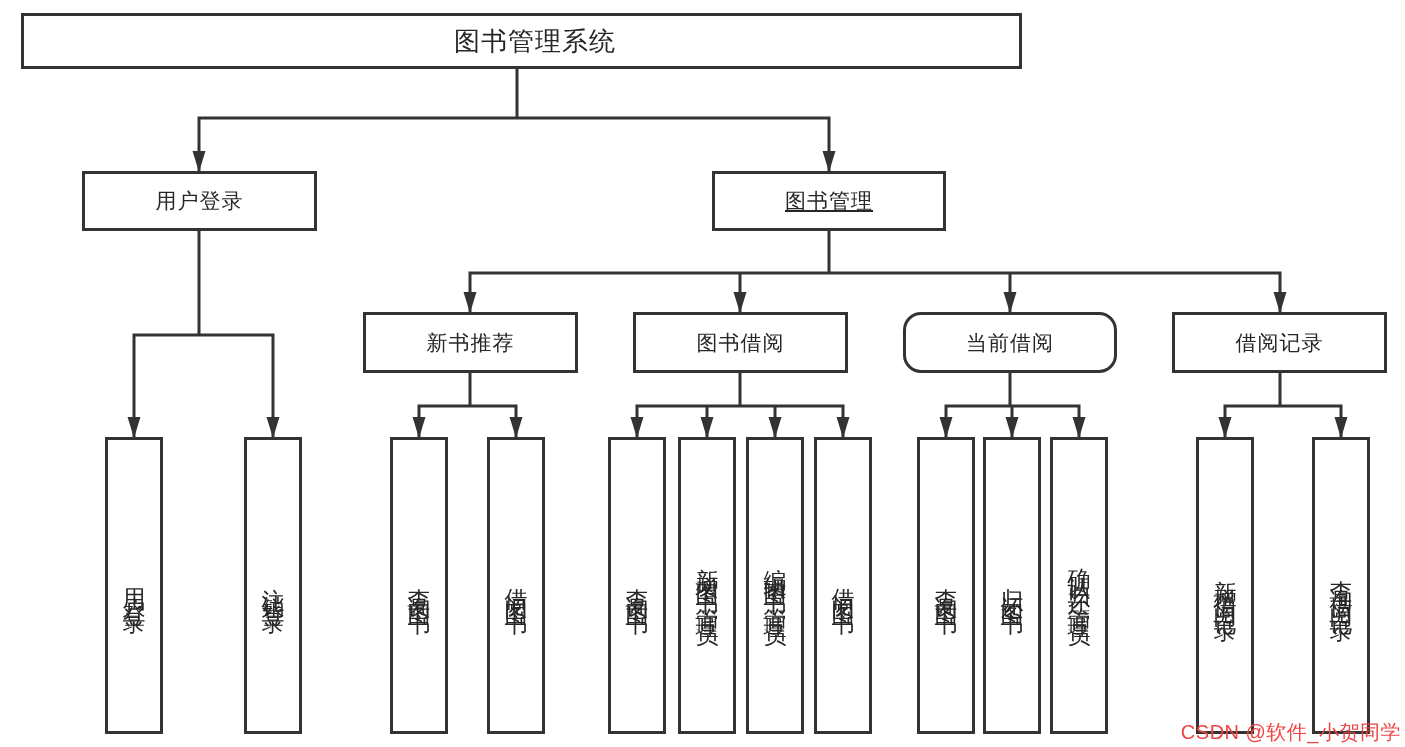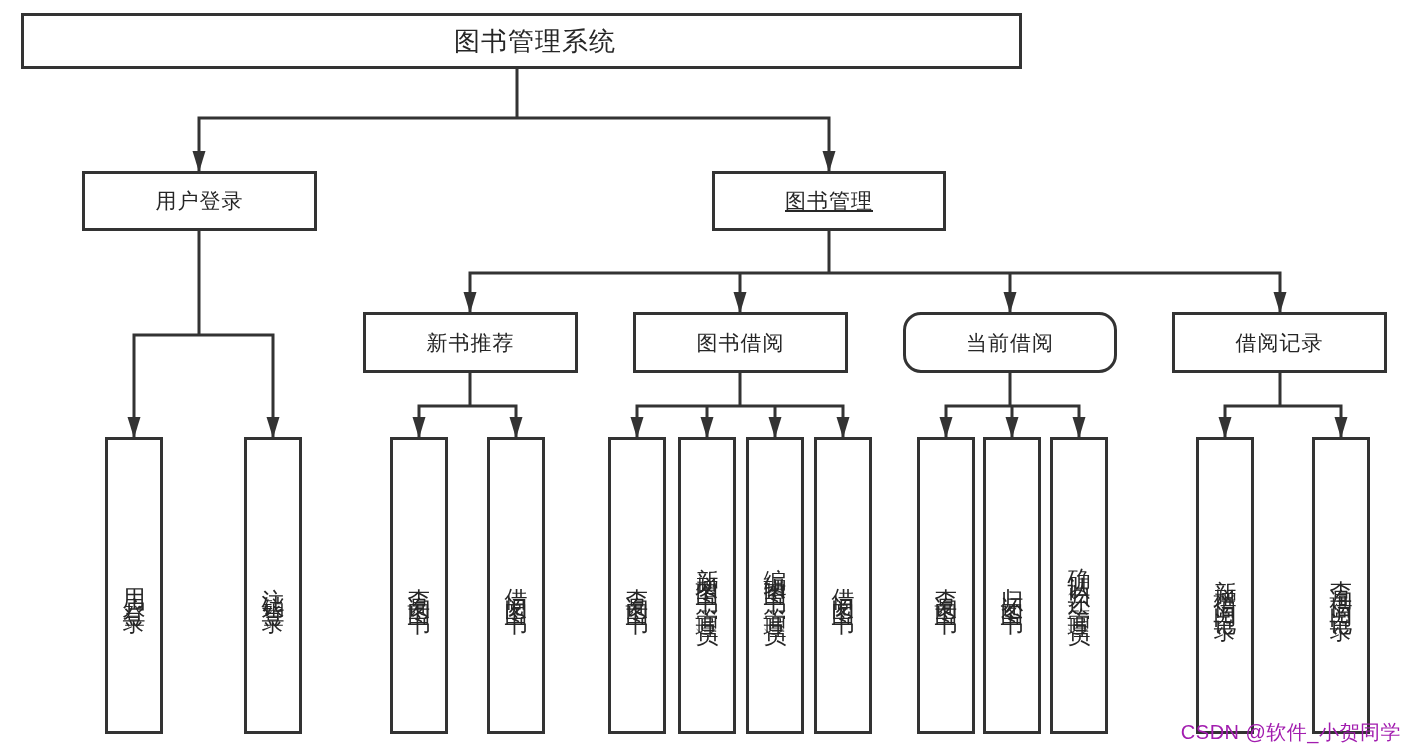--- a/index.html
+++ b/index.html
@@ -51,21 +51,21 @@
     font-weight: 500;
     letter-spacing: 8px;
     color: #262626;
     line-height: 1;
   }
   .watermark {
     position: absolute;
     right: 4px;
     bottom: 1px;
     font-size: 20px;
-    color: #a21caf;
+    color: #ef4444;
     letter-spacing: 0.5px;
     white-space: nowrap;
   }
 </style>
 </head>
 <body>
 
 <div class="stage">
 
   <svg class="wires" viewBox="0 0 1405 747" xmlns="http://www.w3.org/2000/svg">

